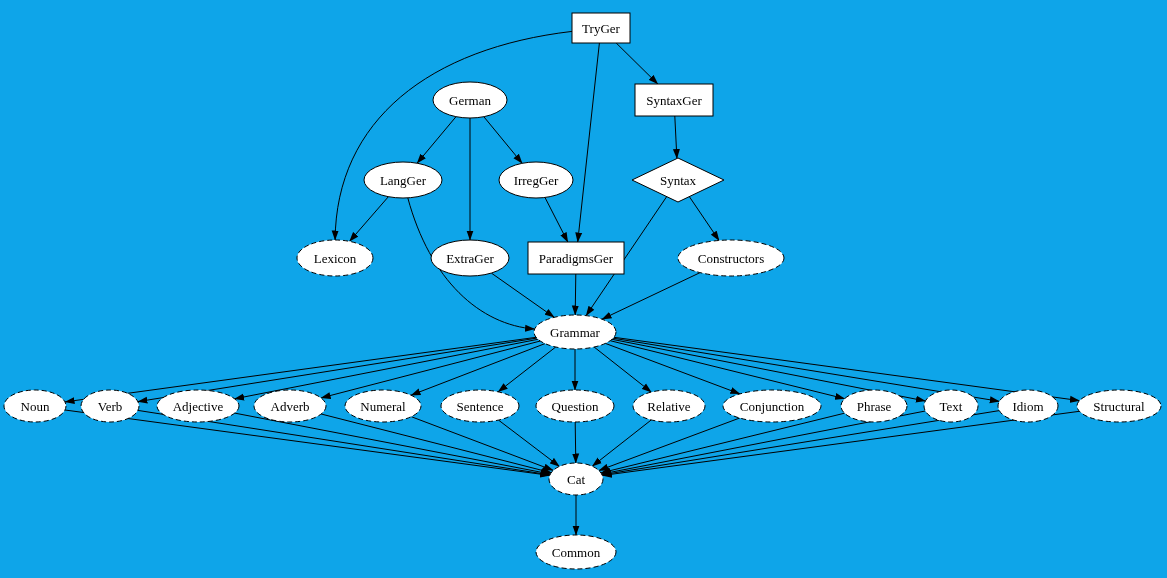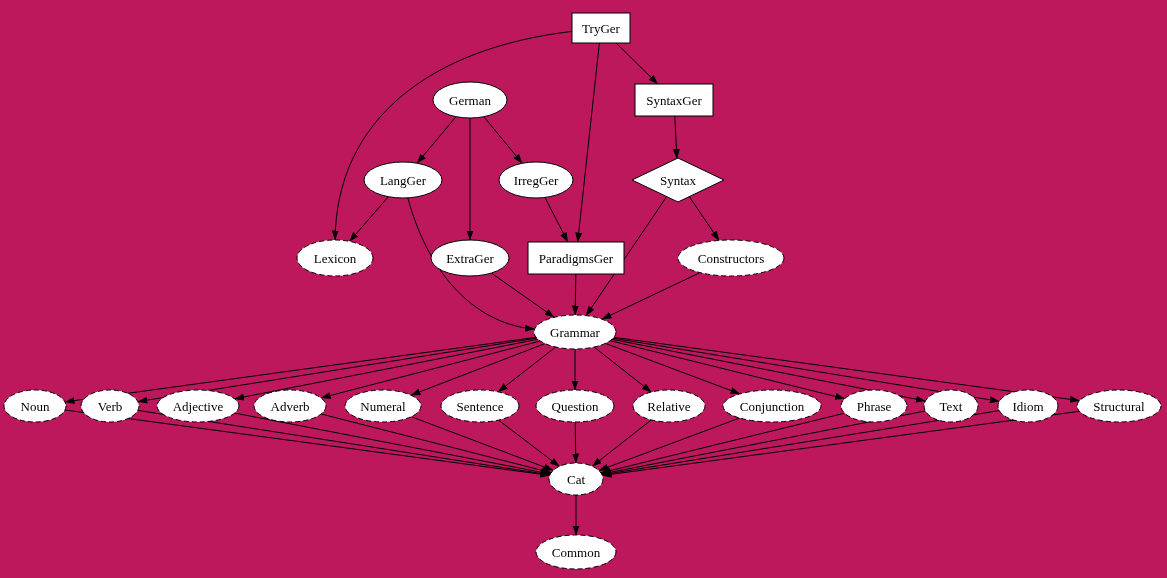--- a/index.html
+++ b/index.html
@@ -3,21 +3,21 @@
 <meta charset="utf-8">
 <style>
   html, body {
     margin: 0;
     padding: 0;
     background: #ffffff;
   }
   .canvas-wrap {
     width: 1167px;
     height: 578px;
-    background: #be185d;
+    background: #0ea5e9;
     position: relative;
     overflow: hidden;
   }
   svg {
     display: block;
     font-family: "Liberation Serif", "DejaVu Serif", serif;
   }
   .gnode text {
     font-size: 13px;
     fill: #000000;

